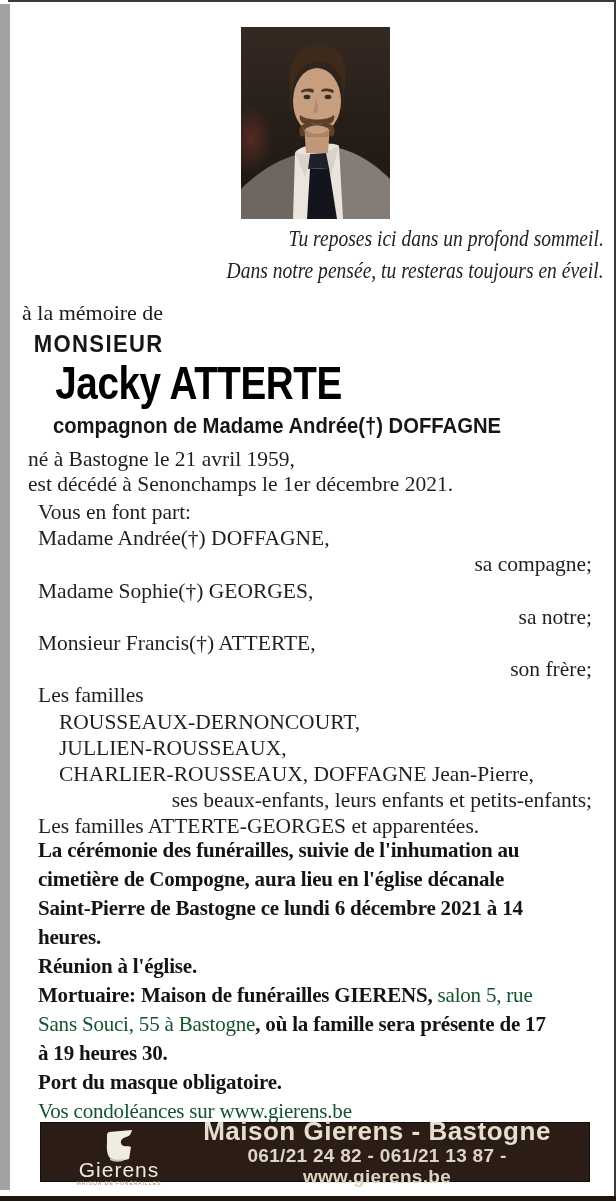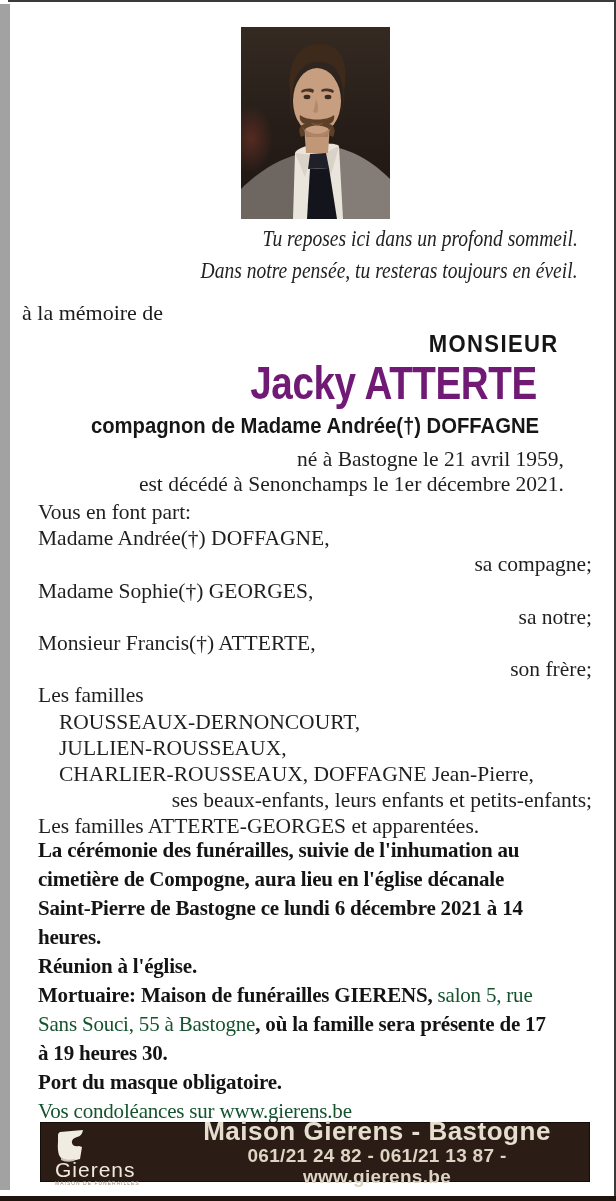--- a/index.html
+++ b/index.html
@@ -12,33 +12,33 @@
   .edge-strip{position:absolute;left:0;top:4px;width:10px;height:1186px;background:#a2a2a2;}
   .border-top{position:absolute;left:8px;top:0;width:608px;height:2px;background:#3a3a3a;}
   .border-right{position:absolute;right:0;top:0;width:2px;height:1196px;background:#3a3a3a;}
   .border-bottom{position:absolute;left:0;top:1196px;width:616px;height:5px;background:#20150e;}
 
   
   .photo{position:absolute;left:241px;top:27px;width:149px;height:192px;}
   .photo svg{display:block;}
 
   
-  .quote{position:absolute;left:24px;top:223px;width:554px;text-align:right;
+  .quote{position:absolute;left:50px;top:223px;width:554px;text-align:right;
     font-style:italic;font-size:23px;line-height:32px;color:#222;}
   .quote .qline{display:inline-block;transform:scaleX(.85);transform-origin:100% 50%;white-space:nowrap;}
 
   .intro{position:absolute;left:22px;top:300px;font-size:22px;color:#1c1c1c;}
 
   
-  .header{position:absolute;left:36px;top:331px;width:554px;text-align:right;
+  .header{position:absolute;left:28px;top:331px;width:554px;text-align:left;
     padding-right:26px;box-sizing:border-box;}
   .sans{font-family:"Liberation Sans","DejaVu Sans",sans-serif;}
   .h-title{font-weight:bold;font-size:24px;line-height:26px;letter-spacing:1.5px;color:#161616;}
   .h-title .sq, .h-name .sq, .h-comp .sq{display:inline-block;transform:scaleX(.92);transform-origin:50% 50%;white-space:nowrap;}
-  .h-name{font-weight:bold;font-size:46px;line-height:51px;margin-top:1px;color:#701a75;}
+  .h-name{font-weight:bold;font-size:46px;line-height:51px;margin-top:1px;color:#000000;}
   .h-name .sq{transform:scaleX(.84);letter-spacing:-.5px;}
   .h-comp{font-weight:bold;font-size:22.5px;line-height:25px;margin-top:4px;color:#161616;}
   .h-comp .sq{transform:scaleX(.9);}
   .h-birth{font-size:21.5px;line-height:25px;margin-top:9px;}
   .h-death{font-size:21.5px;line-height:25px;}
 
   
   .mourners{position:absolute;left:38px;top:499px;width:554px;font-size:21.5px;}
   .mrow{line-height:26.2px;white-space:nowrap;}
   .mrow.right{text-align:right;}
@@ -47,21 +47,21 @@
   
   .announcement{position:absolute;left:38px;top:836px;width:554px;font-size:21px;letter-spacing:-.2px;}
   .aline{line-height:29px;white-space:nowrap;}
   .aline .b{font-weight:bold;color:#141414;}
   .aline .r{font-weight:normal;color:#14532d;}
 
   
   .footer-bar{position:absolute;left:40px;top:1122px;width:550px;height:60px;
     background:#2b1d15;border:1px solid #140c08;box-sizing:border-box;
     display:flex;align-items:center;}
-  .logo-box{width:128px;display:flex;flex-direction:column;justify-content:center;padding-left:14px;margin-top:11px;}
+  .logo-box{width:128px;display:flex;flex-direction:column;align-items:center;justify-content:center;padding-left:14px;margin-top:11px;}
   .logo-text{font-family:"Liberation Sans","DejaVu Sans",sans-serif;color:#efe9dd;
     font-size:21px;letter-spacing:1px;line-height:20px;margin-top:-2px;}
   .logo-tag{font-family:"Liberation Sans","DejaVu Sans",sans-serif;color:#9b8875;
     font-size:5px;letter-spacing:1px;line-height:6px;}
   .ftext{flex:1;text-align:center;padding-right:18px;font-family:Liberation Sans, sans-serif;}
   .ftitle{font-weight:bold;font-size:26px;line-height:28px;color:#e6dfd0;letter-spacing:.5px;}
   .fcontact{font-weight:bold;font-size:19px;line-height:21px;color:#ddd4c4;letter-spacing:.3px;}
 </style>
 </head>
 <body>

